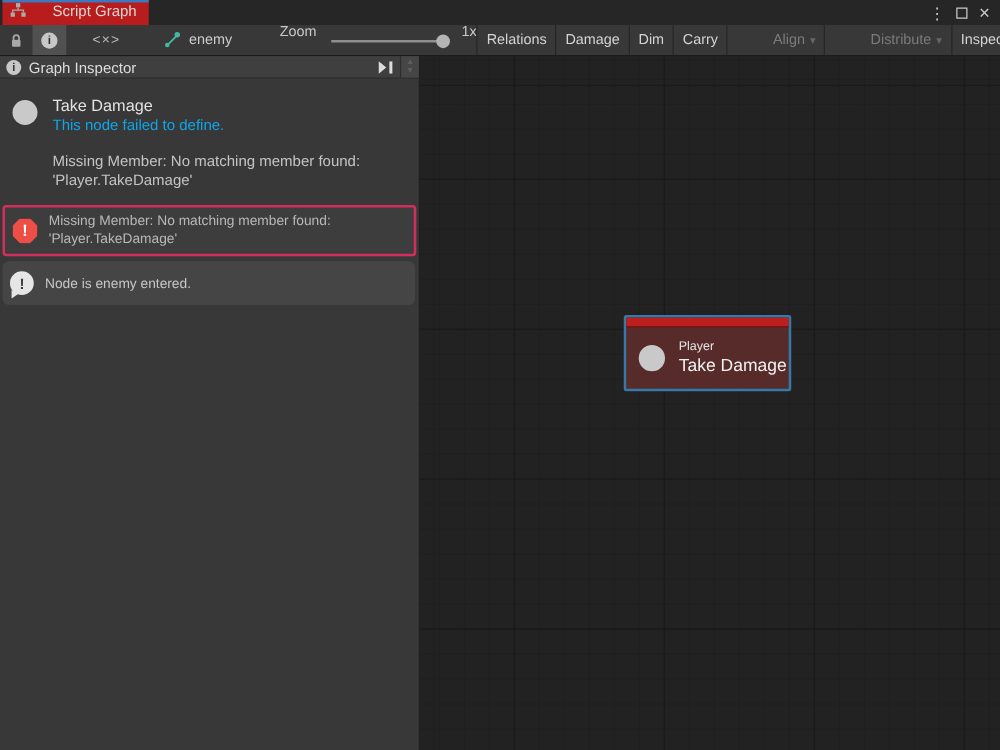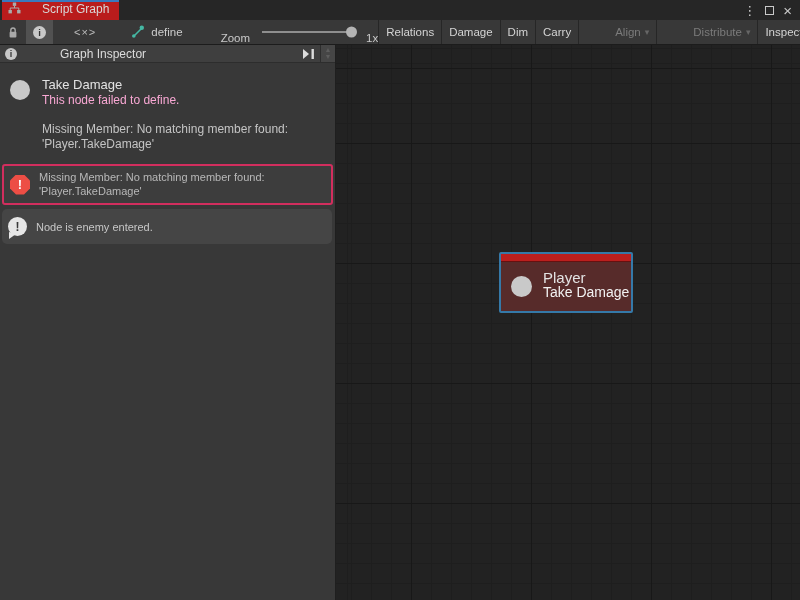--- a/index.html
+++ b/index.html
@@ -22,48 +22,48 @@
   .tbtn.disabled { color:#7b7b7b;margin-left:29px; }
   .tbtn .dd { font-size:9px; margin-left:4px; color:#9a9a9a; }
   .tbtn.disabled .dd { color:#666; }
   .sep { width:1px; background:#262626; flex:none; }
   .icon-btn { display:flex; align-items:center; justify-content:center; padding:0 7px; }
   .icon-btn.active { background:#515151; }
   .info-circle { width:13px; height:13px; border-radius:50%; background:#c8c8c8; color:#333;
                  font-weight:bold; font-size:9.5px; display:flex; align-items:center; justify-content:center; }
   .code-glyph { font-size:11px; color:#bdbdbd; letter-spacing:1px; }
   .crumb { display:flex; align-items:center; gap:6px; margin-left:26px; color:#cccccc; }
-  .zoomgrp { display:flex; align-items:flex-end; margin-left:38px; gap:12px; color:#c9c9c9; }
+  .zoomgrp { display:flex; align-items:flex-start; margin-left:38px; gap:12px; color:#c9c9c9; }
   .slider { position:relative; width:92px; height:25px; display:flex; align-items:center; }
   .slider .track { width:100%; height:2px; background:#8f8f8f; }
   .slider .handle { position:absolute; right:-3px; top:50%; transform:translateY(-50%);
                     width:11px; height:11px; border-radius:50%; background:#b4b4b4; }
   .right-cluster { margin-left:auto; display:flex; align-items:stretch; }
 
   
   .main { flex:1; display:flex; min-height:0; }
 
   
   .inspector { width:336px; flex:none; background:#383838; border-right:1px solid #1f1f1f;
                display:flex; flex-direction:column; }
   .insp-header { height:18px; background:#3f3f3f; border-bottom:1px solid #2d2d2d;
                  display:flex; align-items:center; padding-left:5px; font-size:12px; color:#dcdcdc; flex:none; }
   .insp-header .info-circle { width:12px; height:12px; font-size:9px; margin-right:6px; }
-  .insp-header .title { flex:1;margin-left:37px; }
+  .insp-header .title { flex:1; }
   .dock-btn { display:flex; align-items:center; padding:0 5px; border-right:1px solid #2d2d2d; height:100%; }
   .scroll-col { width:14px; height:100%; background:#464646; display:flex; flex-direction:column;
                 align-items:center; justify-content:center; line-height:0.9; }
   .scroll-col span { font-size:7px; color:#5d5d5d; }
 
   .insp-body { flex:1; overflow:hidden; }
   .summary { display:flex; padding:14px 8px 0 10px; }
   .big-dot { width:20px; height:20px; border-radius:50%; background:#c9c9c9; flex:none; margin-top:3px; }
   .summary-text { margin-left:12px; }
   .sum-title { font-size:13px; color:#e2e2e2; line-height:16px; }
-  .sum-sub { font-size:12px; color:#f9a8d4; line-height:15px; }
+  .sum-sub { font-size:12px; color:#0ea5e9; line-height:15px; }
   .sum-err { margin-top:14px; font-size:12px; color:#c4c4c4; line-height:15px; }
 
   .error-box { margin:12px 2px 0 2px; border:2px solid #d22e5e; border-radius:3px; background:#3d3d3d;
                display:flex; align-items:center; padding:5px 6px; gap:9px; }
   .octagon { width:20px; height:20px; flex:none; background:#ed4e45; color:#fff; font-weight:bold;
              font-size:13px; display:flex; align-items:center; justify-content:center;
              clip-path:polygon(30% 0,70% 0,100% 30%,100% 70%,70% 100%,30% 100%,0 70%,0 30%); }
   .error-text { font-size:11px; color:#b8b8b8; line-height:13.5px; }
 
   .warn-box { margin:4px 3px 0 2px; background:#454545; border-radius:5px;
@@ -81,21 +81,21 @@
       repeating-linear-gradient(to bottom, #181818 0 1px, transparent 1px 120px),
       repeating-linear-gradient(to right, #1e1e1e 0 1px, transparent 1px 20px),
       repeating-linear-gradient(to bottom, #1e1e1e 0 1px, transparent 1px 20px);
     background-position:75px 0, 0 98px, 15px 0, 0 18px; }
 
   .gnode { position:absolute; left:163px; top:207px; width:134px; height:61px;
            border:2px solid #3579a8; border-radius:2px; background:#572b2a; overflow:hidden; }
   .gnode-header { height:8px; background:#bb1f1e; border-bottom:1px solid rgba(0,0,0,0.45); }
   .gnode-body { display:flex; align-items:center; padding-left:10px; gap:11px; height:48px; }
   .gnode-dot { width:21px; height:21px; border-radius:50%; background:#c9c9c9; flex:none; }
-  .gnode-cat { font-size:15px; color:#e3e3e3; line-height:12px; }
+  .gnode-cat { font-size:10px; color:#e3e3e3; line-height:12px; }
   .gnode-title { font-size:14px; color:#f2f2f2; line-height:17px; white-space:nowrap; }
 
   svg { display:block; }
 </style>
 </head>
 <body>
 
 <div class="app">
 
   <div class="tabbar">
@@ -133,21 +133,21 @@
       <span class="code-glyph">&lt;×&gt;</span>
     </div>
     <div class="crumb">
       <span>
         <svg width="16" height="14" viewBox="0 0 16 14">
           <path d="M12.5 3.5 L5.5 10.5" stroke="#45b8a4" stroke-width="1.6" fill="none"></path>
           <circle cx="12.8" cy="2.8" r="2.2" fill="#45b8a4"></circle>
           <circle cx="4.8" cy="11" r="1.8" fill="#45b8a4"></circle>
         </svg>
       </span>
-      <span>define</span>
+      <span>enemy</span>
     </div>
     <div class="zoomgrp">
       <span>Zoom</span>
       <div class="slider">
         <div class="track"></div>
         <div class="handle"></div>
       </div>
       <span>1x</span>
     </div>
     <div class="right-cluster">

